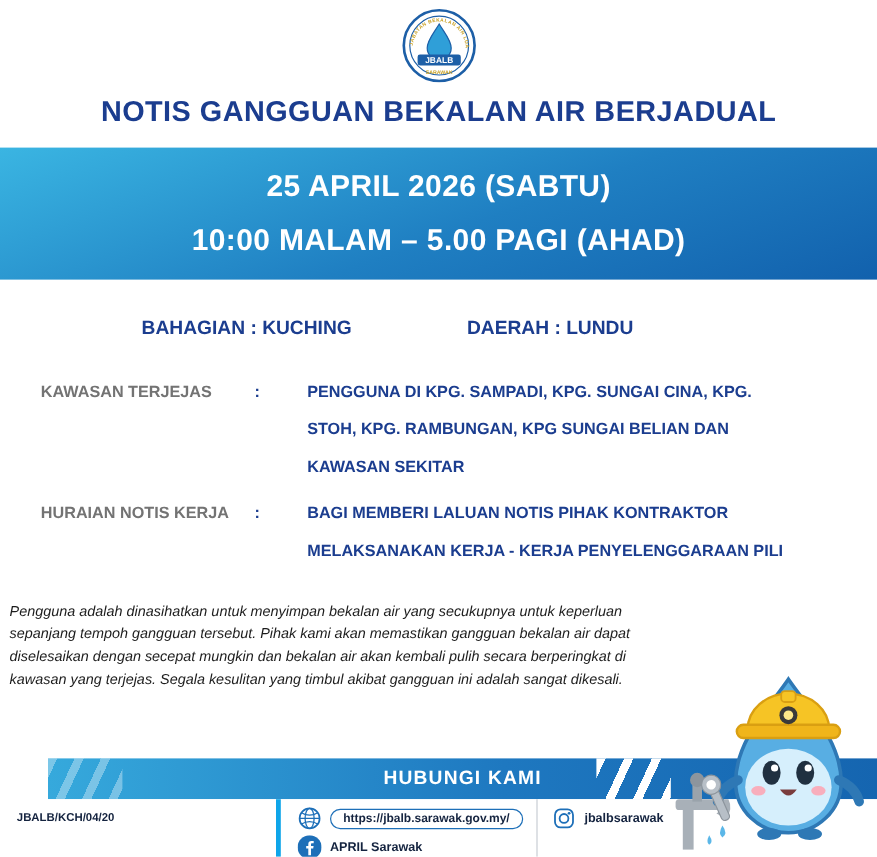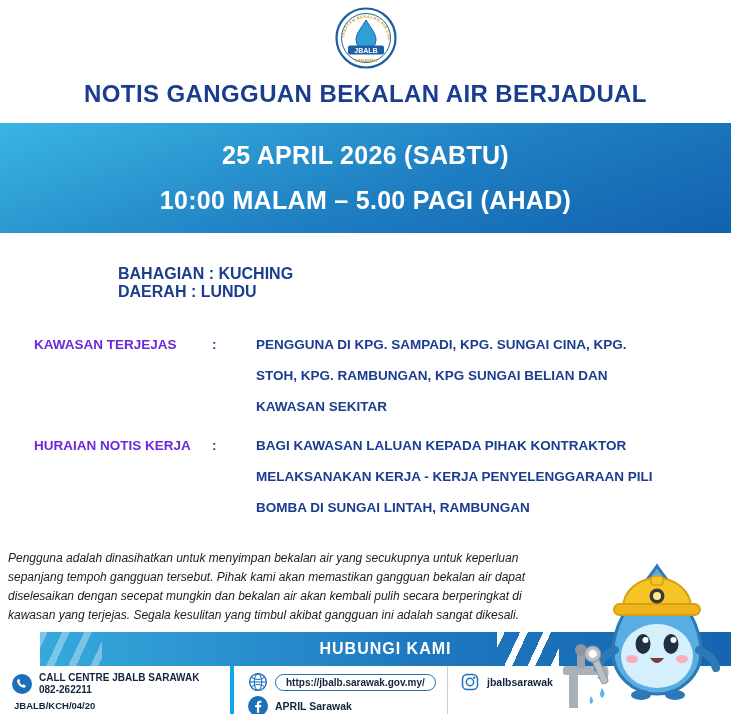--- a/index.html
+++ b/index.html
@@ -19,27 +19,27 @@
 
   .banner {
     margin-top:15px; height:110px;
     background:linear-gradient(160deg,#3ab5e2 0%,#1f7fc2 55%,#1261ad 100%);
     color:#fff; display:flex; flex-direction:column;
     justify-content:center; align-items:center; gap:16px;
     font-weight:bold; font-size:25px; letter-spacing:0.3px;
   }
 
   .region-row {
-    display:flex; margin:32px 0 4px 118px; 
-    color:#1b3d8f; font-weight:bold; font-size:16px;flex-direction:column;
+    display:flex; margin:32px 0 4px 118px; gap:96px;
+    color:#1b3d8f; font-weight:bold; font-size:16px;
   }
 
   .details { margin-top:28px; padding-left:34px; }
   .detail-row { display:flex; margin-bottom:8px; }
-  .detail-label { width:178px; color:#6d28d9; font-weight:bold; font-size:13.5px; line-height:31px; }
+  .detail-label { width:178px; color:#737373; font-weight:bold; font-size:13.5px; line-height:31px; }
   .detail-colon { width:44px; color:#1b3d8f; font-weight:bold; font-size:13.5px; line-height:31px; }
   .detail-value { width:440px; color:#1b3d8f; font-weight:bold; font-size:13.5px; }
   .detail-value div { line-height:31px; }
 
   .disclaimer {
     margin:26px 0 0 8px; width:548px;
     font-style:italic; font-size:12px; line-height:19px; color:#1c1c1c;
   }
 
   .contact-banner {
@@ -120,49 +120,38 @@
         <div>PENGGUNA DI KPG. SAMPADI, KPG. SUNGAI CINA, KPG.</div>
         <div>STOH, KPG. RAMBUNGAN, KPG SUNGAI BELIAN DAN</div>
         <div>KAWASAN SEKITAR</div>
       </div>
     </div>
 
     <div class="detail-row">
       <div class="detail-label">HURAIAN NOTIS KERJA</div>
       <div class="detail-colon">:</div>
       <div class="detail-value">
-        <div>BAGI KAWASAN LALUAN KEPADA PIHAK KONTRAKTOR</div>
+        <div>BAGI MEMBERI LALUAN NOTIS PIHAK KONTRAKTOR</div>
         <div>MELAKSANAKAN KERJA - KERJA PENYELENGGARAAN PILI</div>
-        <div>BOMBA DI SUNGAI LINTAH, RAMBUNGAN</div>
       </div>
     </div>
 
   </div>
 
   <p class="disclaimer">Pengguna adalah dinasihatkan untuk menyimpan bekalan air yang secukupnya untuk keperluan sepanjang tempoh gangguan tersebut. Pihak kami akan memastikan gangguan bekalan air dapat diselesaikan dengan secepat mungkin dan bekalan air akan kembali pulih secara berperingkat di kawasan yang terjejas. Segala kesulitan yang timbul akibat gangguan ini adalah sangat dikesali.</p>
 
   <div class="contact-banner">
     <div class="stripes left"></div>
     <span>HUBUNGI KAMI</span>
     <div class="stripes right"></div>
   </div>
 
   <div class="footer">
 
     <div class="footer-col col-call">
-      <div class="foot-row">
-        <svg class="icon-badge" viewBox="0 0 24 24">
-          <circle cx="12" cy="12" r="12" fill="#1d6fb8"></circle>
-          <path d="M7.6 6.2c-1.2.6-1.8 1.8-1.3 3.4.9 2.9 3.8 5.8 6.7 6.7 1.6.5 2.8-.1 3.4-1.3l.3-.8-2.9-1.9-1.3 1.1c-1.5-.8-2.9-2.2-3.7-3.7l1.1-1.3-1.9-2.9z" fill="#ffffff"></path>
-        </svg>
-        <div class="foot-text">
-          <div>CALL CENTRE JBALB SARAWAK</div>
-          <div>082-262211</div>
-        </div>
-      </div>
       <div class="ref-code">JBALB/KCH/04/20</div>
     </div>
 
     <div class="footer-col col-web">
       <div class="foot-row">
         <svg class="icon-badge" viewBox="0 0 24 24">
           <circle cx="12" cy="12" r="10" fill="none" stroke="#1d6fb8" stroke-width="1.7"></circle>
           <ellipse cx="12" cy="12" rx="4.5" ry="10" fill="none" stroke="#1d6fb8" stroke-width="1.3"></ellipse>
           <line x1="2" y1="12" x2="22" y2="12" stroke="#1d6fb8" stroke-width="1.3"></line>
           <path d="M4 6.3a14 14 0 0 0 16 0 M4 17.7a14 14 0 0 1 16 0" stroke="#1d6fb8" fill="none" stroke-width="1.2"></path>

